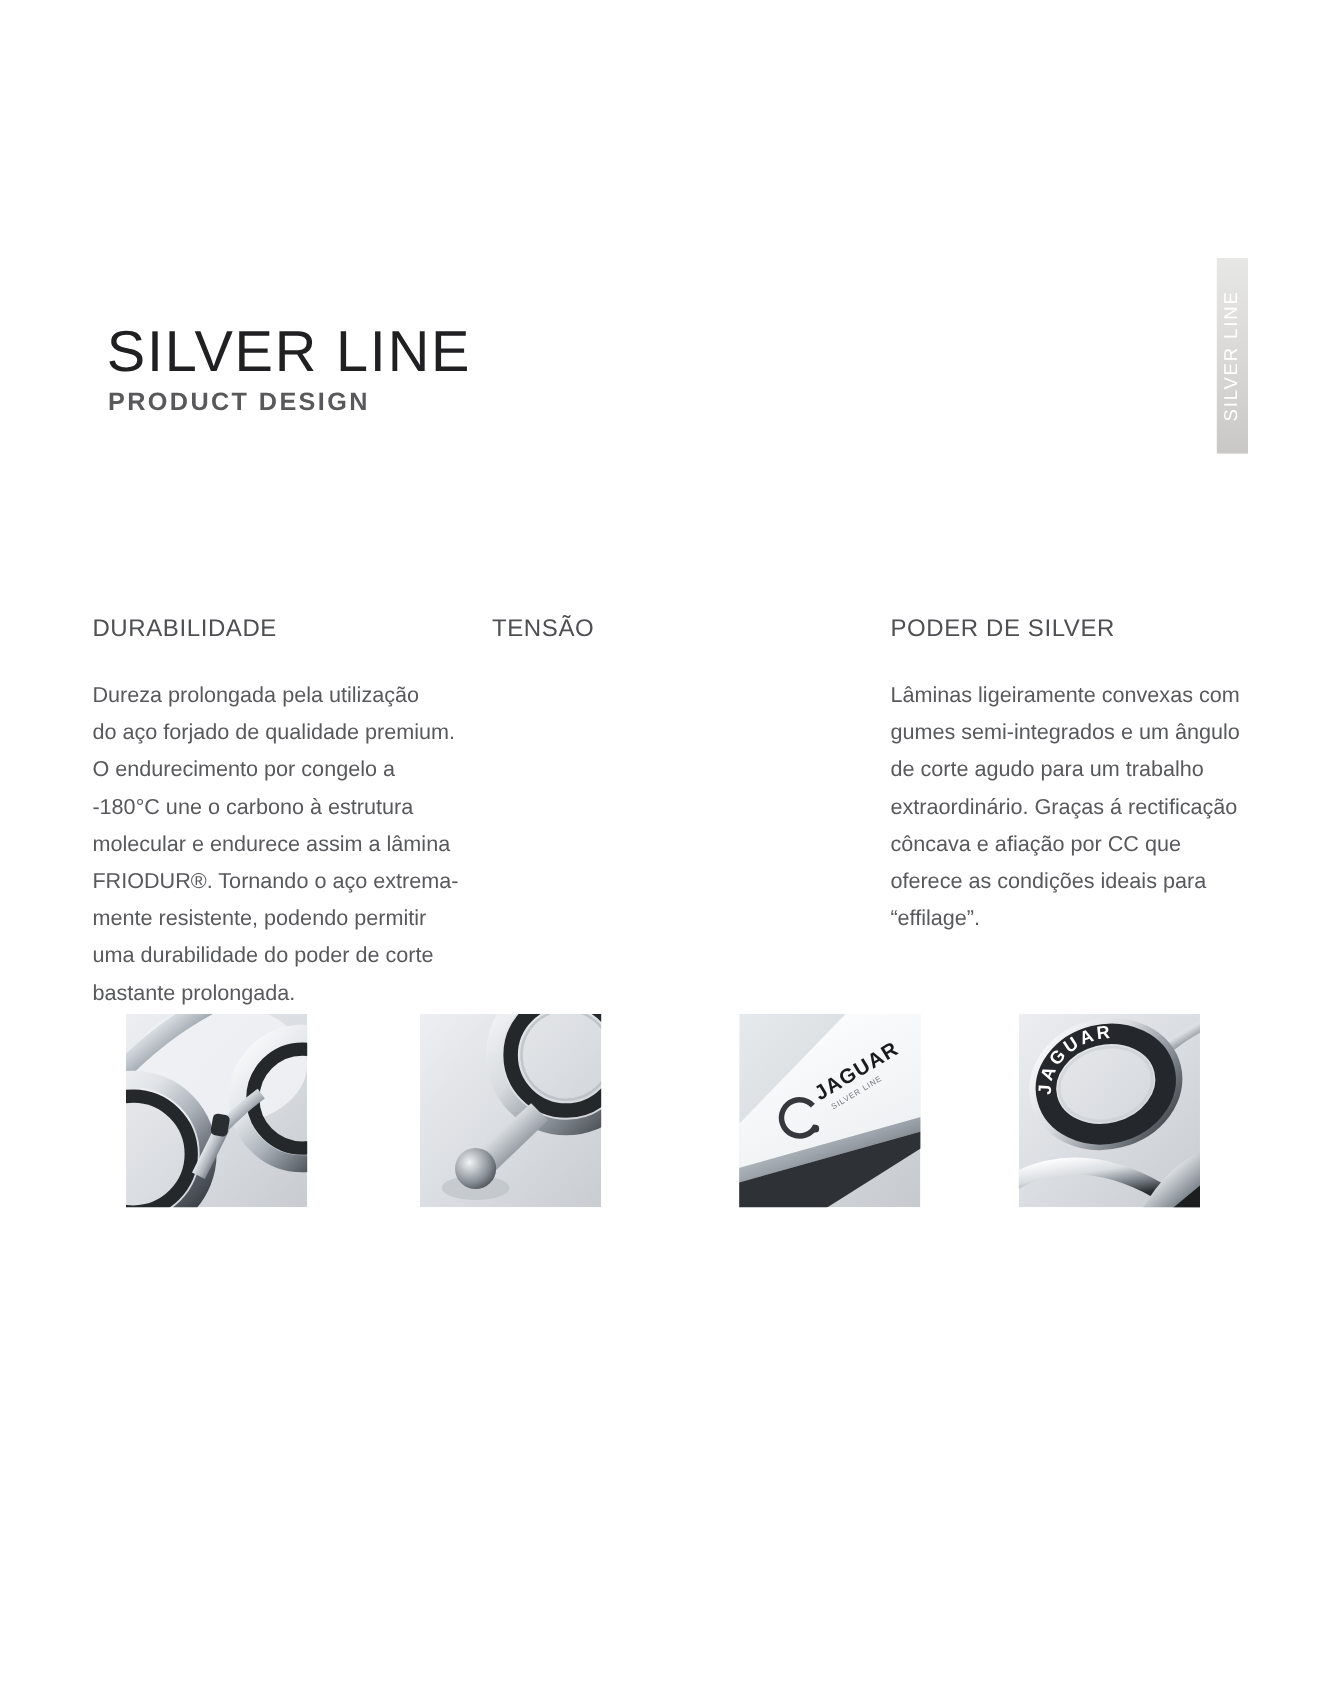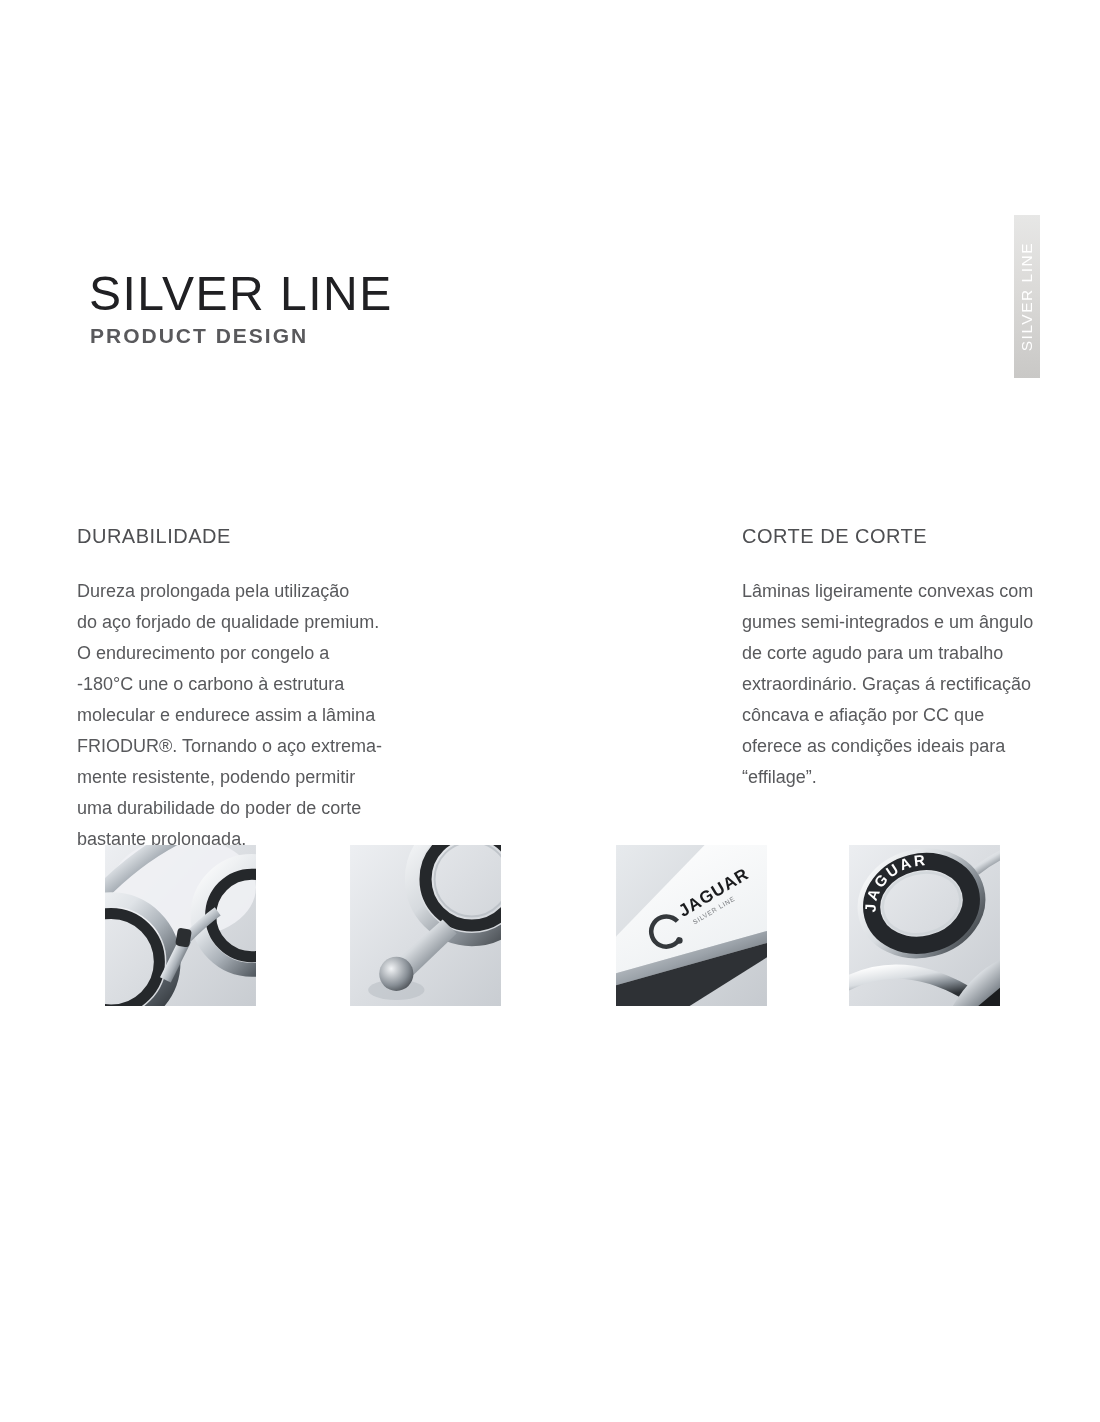--- a/index.html
+++ b/index.html
@@ -44,21 +44,21 @@
     writing-mode: vertical-rl;
     transform: rotate(180deg);
     font-size: 15.5px;
     letter-spacing: 1.5px;
     color: #ffffff;
     white-space: nowrap;
   }
 
   
   .columns { position: absolute; left: 77px; top: 514px; width: 960px; }
-  .col { position: absolute; top: 12px; width: 322px; }
+  .col { position: absolute; top: 0; width: 322px; }
   .col.c0 { left: 0; }
   .col.c1 { left: 333px; }
   .col.c2 { left: 665px; }
   .col h3 {
     margin: 0;
     font-size: 20px;
     font-weight: 400;
     letter-spacing: 0.5px;
     color: #4e4f52;
     line-height: 1;
@@ -104,23 +104,24 @@
 do aço forjado de qualidade premium.
 O endurecimento por congelo a
 -180°C une o carbono à estrutura
 molecular e endurece assim a lâmina
 FRIODUR®. Tornando o aço extrema-
 mente resistente, podendo permitir
 uma durabilidade do poder de corte
 bastante prolongada.</p>
     </div>
     <div class="col c1">
+      <h3>TENSÃO</h3>
     </div>
     <div class="col c2">
-      <h3>CORTE DE CORTE</h3>
+      <h3>PODER DE SILVER</h3>
       <p>Lâminas ligeiramente convexas com
 gumes semi-integrados e um ângulo
 de corte agudo para um trabalho
 extraordinário. Graças á rectificação
 côncava e afiação por CC que
 oferece as condições ideais para
 “effilage”.</p>
     </div>
   </div>
 

